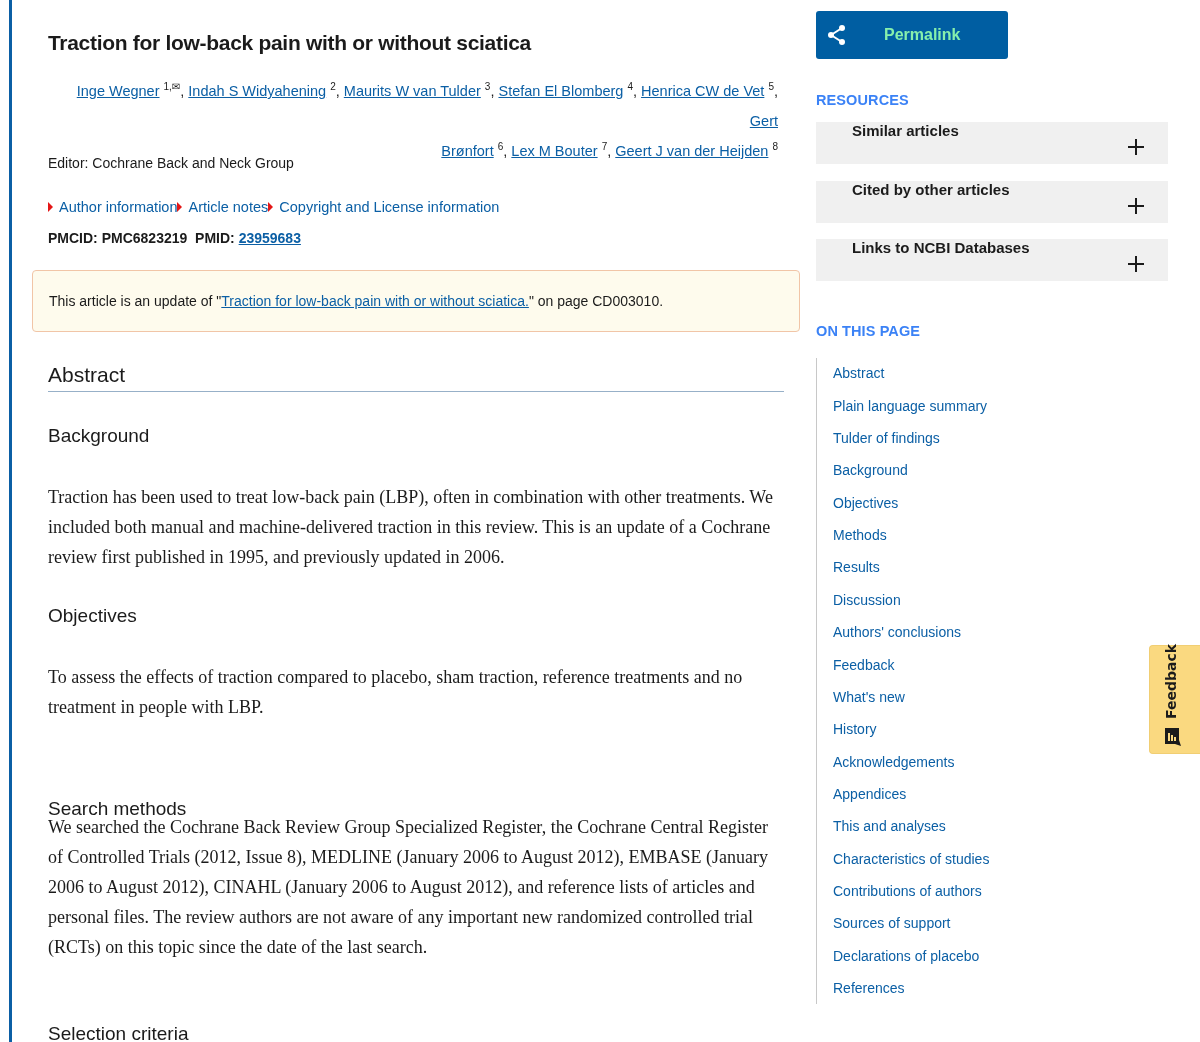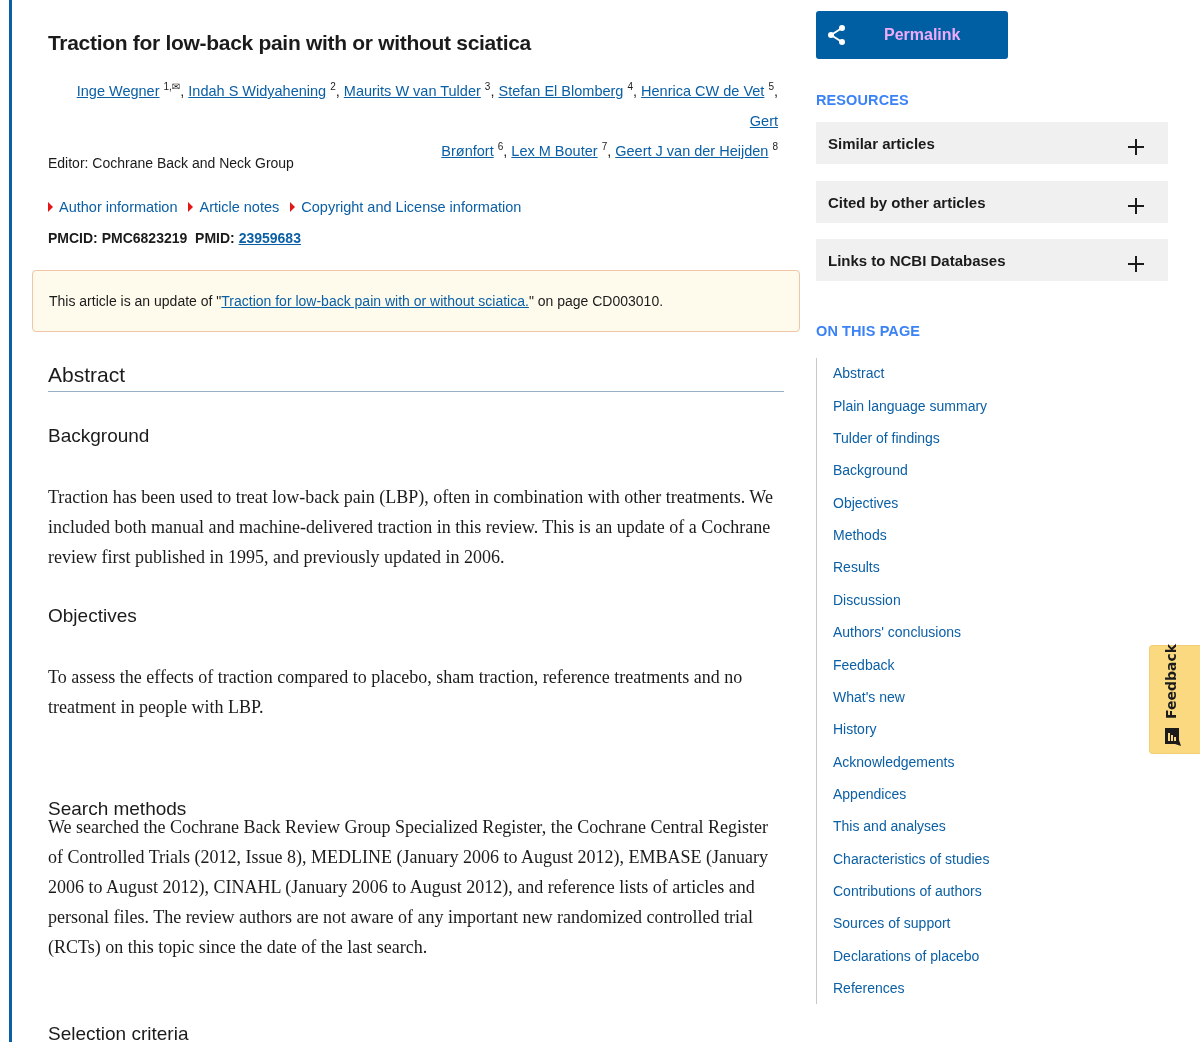--- a/index.html
+++ b/index.html
@@ -10,44 +10,44 @@
 
   .main { position: absolute; left: 48px; top: 0; width: 752px; }
   .title { position: absolute; top: 31px; left: 0; font-size: 21px; font-weight: bold; letter-spacing: -0.3px; color: #1b1b1b; white-space: nowrap; }
 
   .authors { position: absolute; top: 76px; left: 0; width: 730px; font-size: 14.5px; line-height: 30px; color: #1b1b1b; text-align: right; }
   .authors a { color: #0b5fa5; text-decoration: underline; }
   .authors sup { font-size: 10px; vertical-align: 6px; line-height: 0; }
 
   .editor { position: absolute; top: 155px; left: 0; font-size: 14px; color: #1b1b1b; }
 
-  .info-links { position: absolute; top: 199px; left: 0; font-size: 14.5px; display: flex; gap: 11px; white-space: nowrap; }
+  .info-links { position: absolute; top: 199px; left: 0; font-size: 14.5px; display: flex; white-space: nowrap; }
   .info-link { color: #0b5fa5; text-decoration: none; display: flex; align-items: center; }
   .tri { display: inline-block; width: 0; height: 0; border-top: 5px solid transparent; border-bottom: 5px solid transparent; border-left: 5px solid #e41616; margin-right: 6px; }
 
   .ids { position: absolute; top: 230px; left: 0; font-size: 14px; white-space: nowrap; font-weight: bold; }
   .ids a { color: #0b5fa5; text-decoration: underline; }
 
   .notice { position: absolute; top: 270px; left: -16px; width: 768px; height: 62px; background: #fefbed; border: 1px solid #f1c5a7; border-radius: 4px; padding: 0 16px; display: flex; align-items: center; font-size: 14px; color: #1b1b1b; }
   .notice a { color: #0b5fa5; text-decoration: underline; }
 
   .abstract-h { position: absolute; top: 363px; left: 0; width: 736px; font-size: 21px; font-weight: normal; color: #1b1b1b; padding-bottom: 4px; border-bottom: 1px solid #97b0c8; }
 
   .sec-h { position: absolute; left: 0; font-size: 19px; font-weight: normal; color: #1b1b1b; }
   .para { position: absolute; left: 0; width: 728px; font-family: "Liberation Serif", serif; font-size: 18px; line-height: 30px; color: #1b1b1b; }
 
   
   .side { position: absolute; left: 816px; top: 0; width: 352px; }
   .permalink { position: absolute; top: 11px; left: 0; width: 192px; height: 48px; background: #005ea2; border-radius: 3px; color: #fff; display: flex; align-items: center; border: none; cursor: pointer; }
   .permalink .share { position: absolute; left: 10px; top: 13px; width: 22px; height: 22px; }
-  .permalink .lbl { position: absolute; left: 68px; font-size: 16px; font-weight: bold; color: #f0abfc; }
+  .permalink .lbl { position: absolute; left: 68px; font-size: 16px; font-weight: bold; color: #86efac; }
 
   .side-h { position: absolute; left: 0; font-size: 14.5px; font-weight: bold; color: #3b82f6; letter-spacing: 0.1px; }
 
-  .acc { position: absolute; left: 0; width: 352px; height: 42px; background: #f0f0f0; display: flex; align-items: center; padding: 0 12px; cursor: pointer; }
+  .acc { position: absolute; left: 0; width: 352px; height: 42px; background: #f0f0f0; display: flex; align-items: flex-start; padding: 0 36px; cursor: pointer; }
   .acc .lbl { font-size: 15px; font-weight: bold; color: #1b1b1b; }
   .acc .plus { position: absolute; right: 24px; top: 17px; width: 16px; height: 16px; }
   .acc .plus::before, .acc .plus::after { content: ""; position: absolute; background: #1b1b1b; }
   .acc .plus::before { left: 0; top: 7px; width: 16px; height: 2px; }
   .acc .plus::after { left: 7px; top: 0; width: 2px; height: 16px; }
 
   .toc { position: absolute; top: 358px; left: 0; width: 340px; height: 646px; border-left: 1px solid #c8c8c8; }
   .toc a { position: absolute; left: 16px; font-size: 14px; color: #0b5fa5; text-decoration: none; white-space: nowrap; }
 
   .feedback { position: absolute; left: 1149px; top: 645px; width: 51px; height: 109px; background: #fad980; border-radius: 4px 0 0 4px; border: 1px solid #f1ce73; border-right: none; cursor: pointer; }

